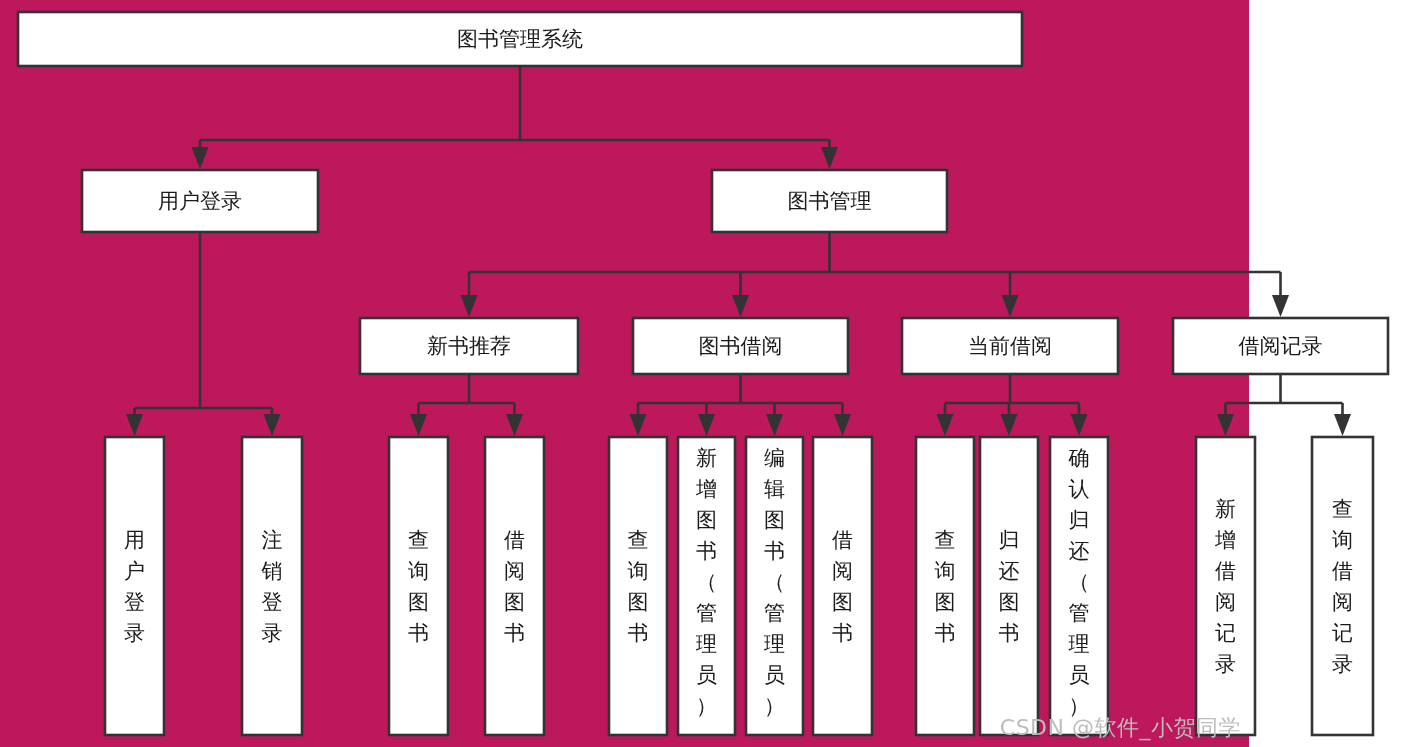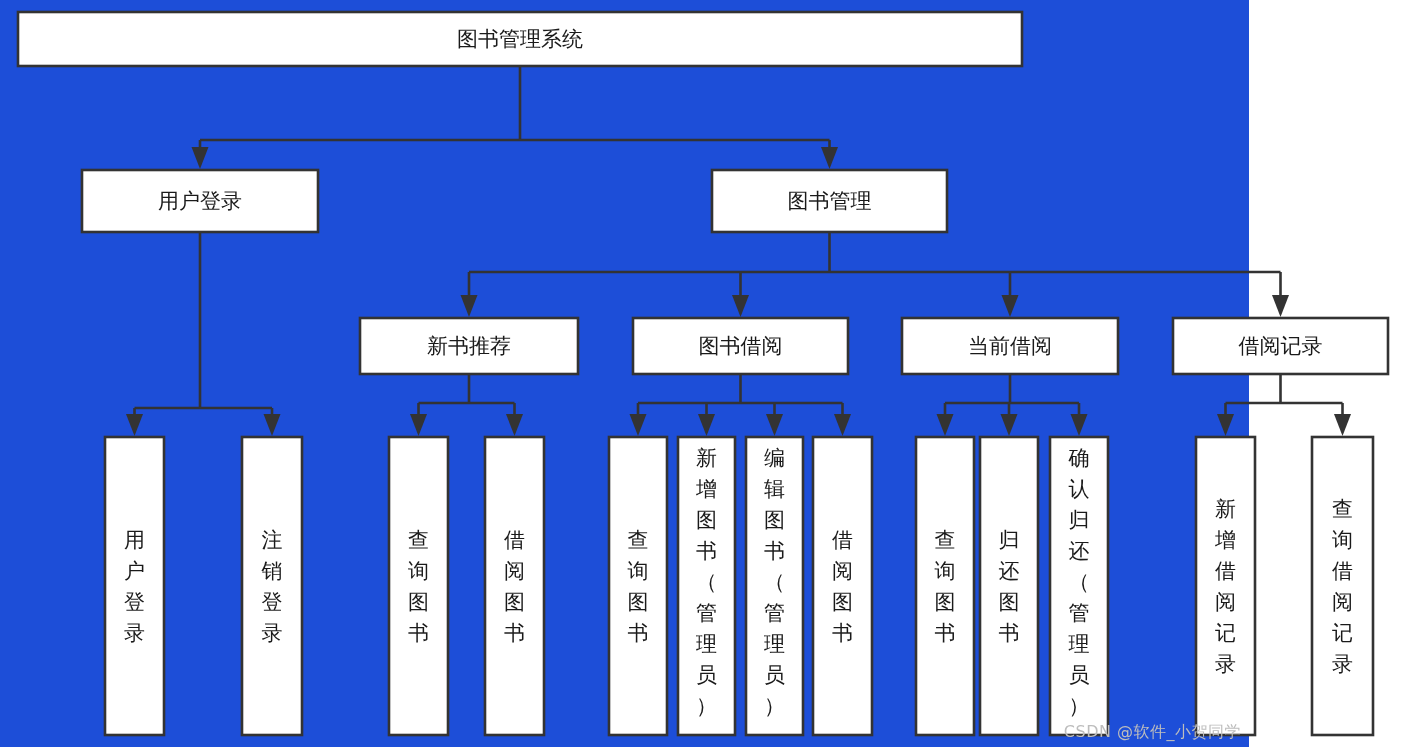--- a/index.html
+++ b/index.html
@@ -11,21 +11,21 @@
   body {
     width: 1405px;
     height: 747px;
     font-family: "DejaVu Sans", "Liberation Sans", sans-serif;
     overflow: hidden;
   }
   #diagram-root {
     position: relative;
     width: 1249px;
     height: 747px;
-    background: #1d4ed8;
+    background: #be185d;
   }
   svg.diagram-svg {
     position: absolute;
     left: 0;
     top: 0;
     width: 1405px;
     height: 747px;
     display: block;
   }
   .node-box {
@@ -50,21 +50,21 @@
   }
   .edge-arrow {
     fill: #333333;
     stroke: none;
   }
   .watermark-text {
     position: absolute;
     right: 8px;
     bottom: 4px;
     font-family: "DejaVu Sans", "Liberation Sans", sans-serif;
-    font-size: 16px;
+    font-size: 22px;
     color: #bdbdbd;
     white-space: nowrap;
     letter-spacing: 0.5px;
     user-select: none;
   }
 </style>
 </head>
 <body>
 
 <div id="diagram-root">

